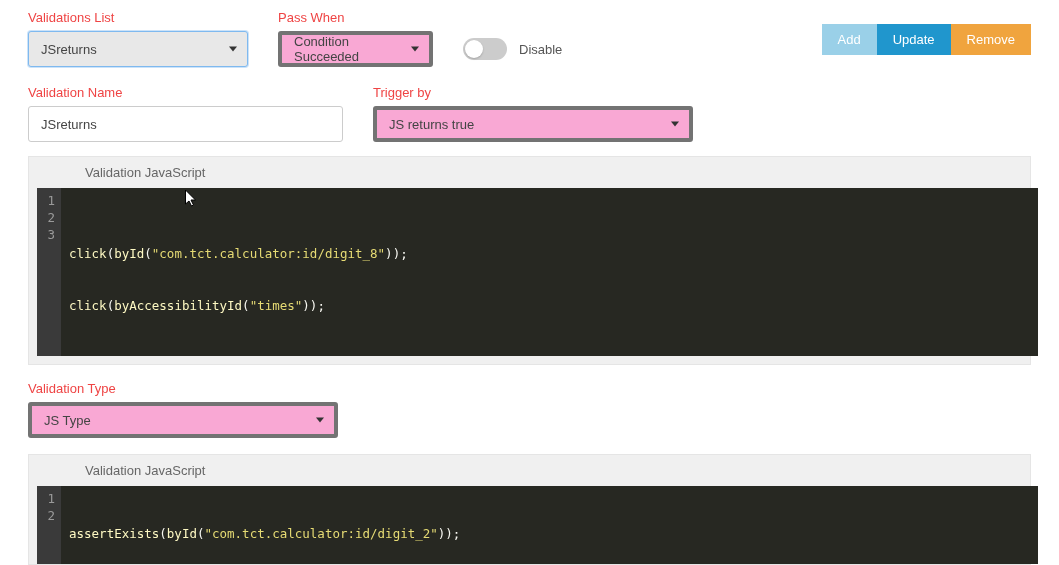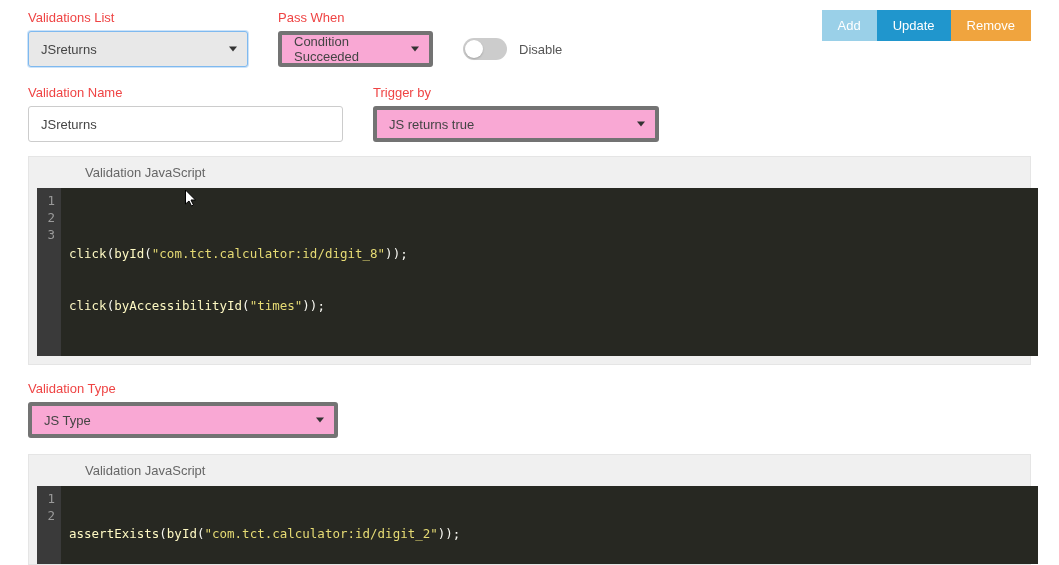--- a/index.html
+++ b/index.html
@@ -81,21 +81,21 @@
     }
     .toggle-row {
       display: flex;
       align-items: center;
       gap: 12px;
       height: 36px;
     }
     .action-buttons {
       position: absolute;
       right: 28px;
-      top: 10px;
+      top: 24px;
       display: flex;
     }
     .btn {
       border: none;
       color: #fff;
       font-size: 13px;
       padding: 8px 16px;
       cursor: pointer;
       font-family: inherit;
     }
@@ -206,21 +206,21 @@
 </div>
 
 <div class="row2">
   <div class="field-group">
     <div class="field-label">Validation Name</div>
     <input class="text-input" value="JSreturns" style="">
   </div>
 
   <div class="field-group">
     <div class="field-label">Trigger by</div>
-    <div class="select-wrap" style="width:286px">
+    <div class="select-wrap" style="width:320px">
       <span>JS returns true</span>
       <span class="select-caret"></span>
     </div>
   </div>
 </div>
 
 <div class="code-section-wrap">
   <div class="section-header">Validation JavaScript</div>
   <div class="code-block" style="height:168px">
     <div class="gutter">

